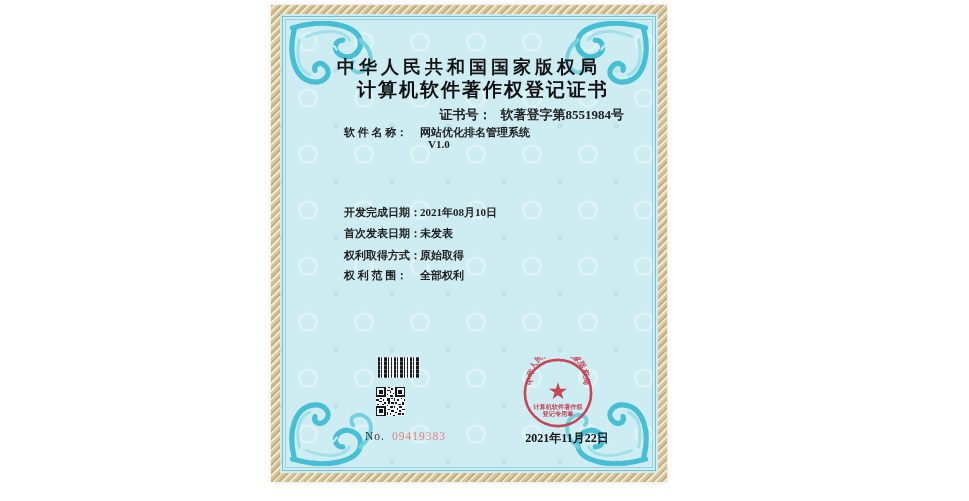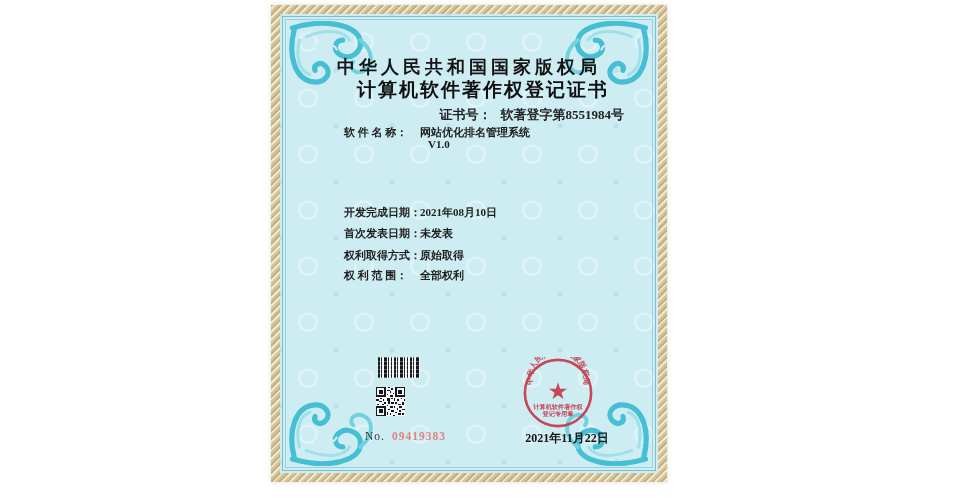--- a/index.html
+++ b/index.html
@@ -70,21 +70,21 @@
     background-color:#f2f8f9;
     background-image:
       repeating-linear-gradient(0deg, rgba(255,255,255,.3) 0 1px, rgba(0,0,0,0) 1px 4px),
       repeating-linear-gradient(90deg,#17171c 0 2px,#f2f8f9 2px 3px,#17171c 3px 4px,#f2f8f9 4px 6px,#17171c 6px 9px,#f2f8f9 9px 10px,#17171c 10px 11px,#f2f8f9 11px 13px,#17171c 13px 14px,#f2f8f9 14px 16px);
   }
   .qr{position:absolute;left:96px;top:373px;width:29px;height:29px;}
 
   .serial{
     position:absolute;left:85px;top:416px;font-size:11.5px;letter-spacing:1px;color:#33333a;white-space:nowrap;
   }
-  .serial .num{color:#e2837d;margin-left:7px;font-weight:bold;}
+  .serial .num{color:#e2837d;margin-left:7px;font-weight:normal;}
 
   .seal{position:absolute;left:239px;top:343px;width:78px;height:72px;opacity:.92;}
 
   .issue-date{
     position:absolute;top:416px;left:222px;width:130px;text-align:center;
     font-size:12px;font-weight:bold;color:#141414;white-space:nowrap;
   }
 </style>
 </head>
 <body>

